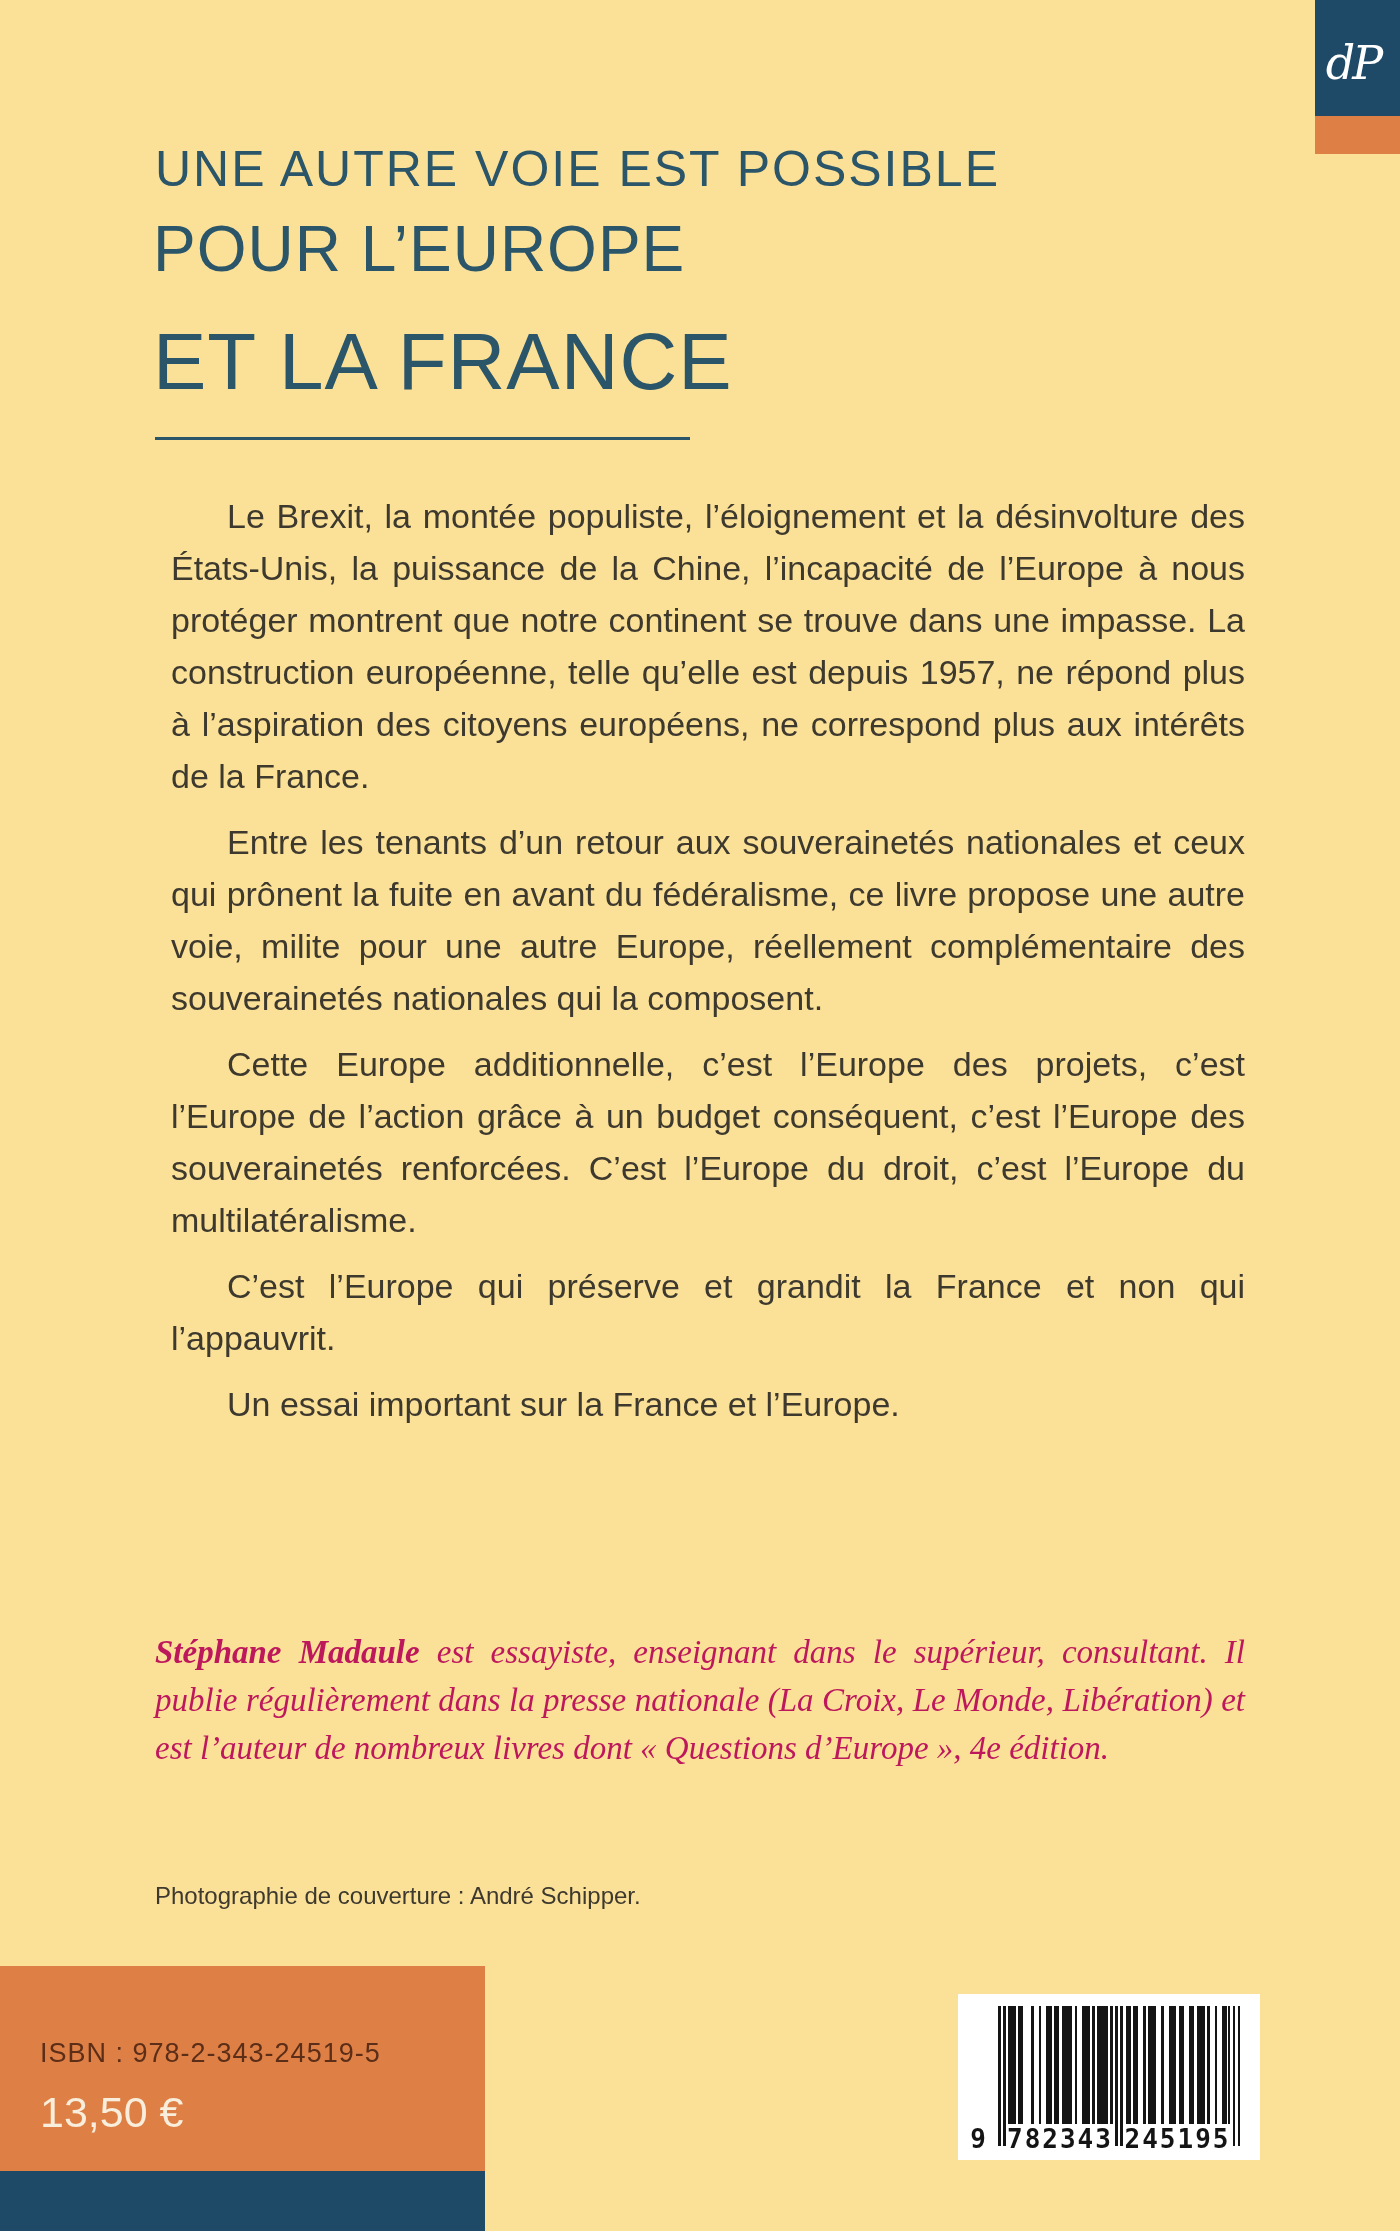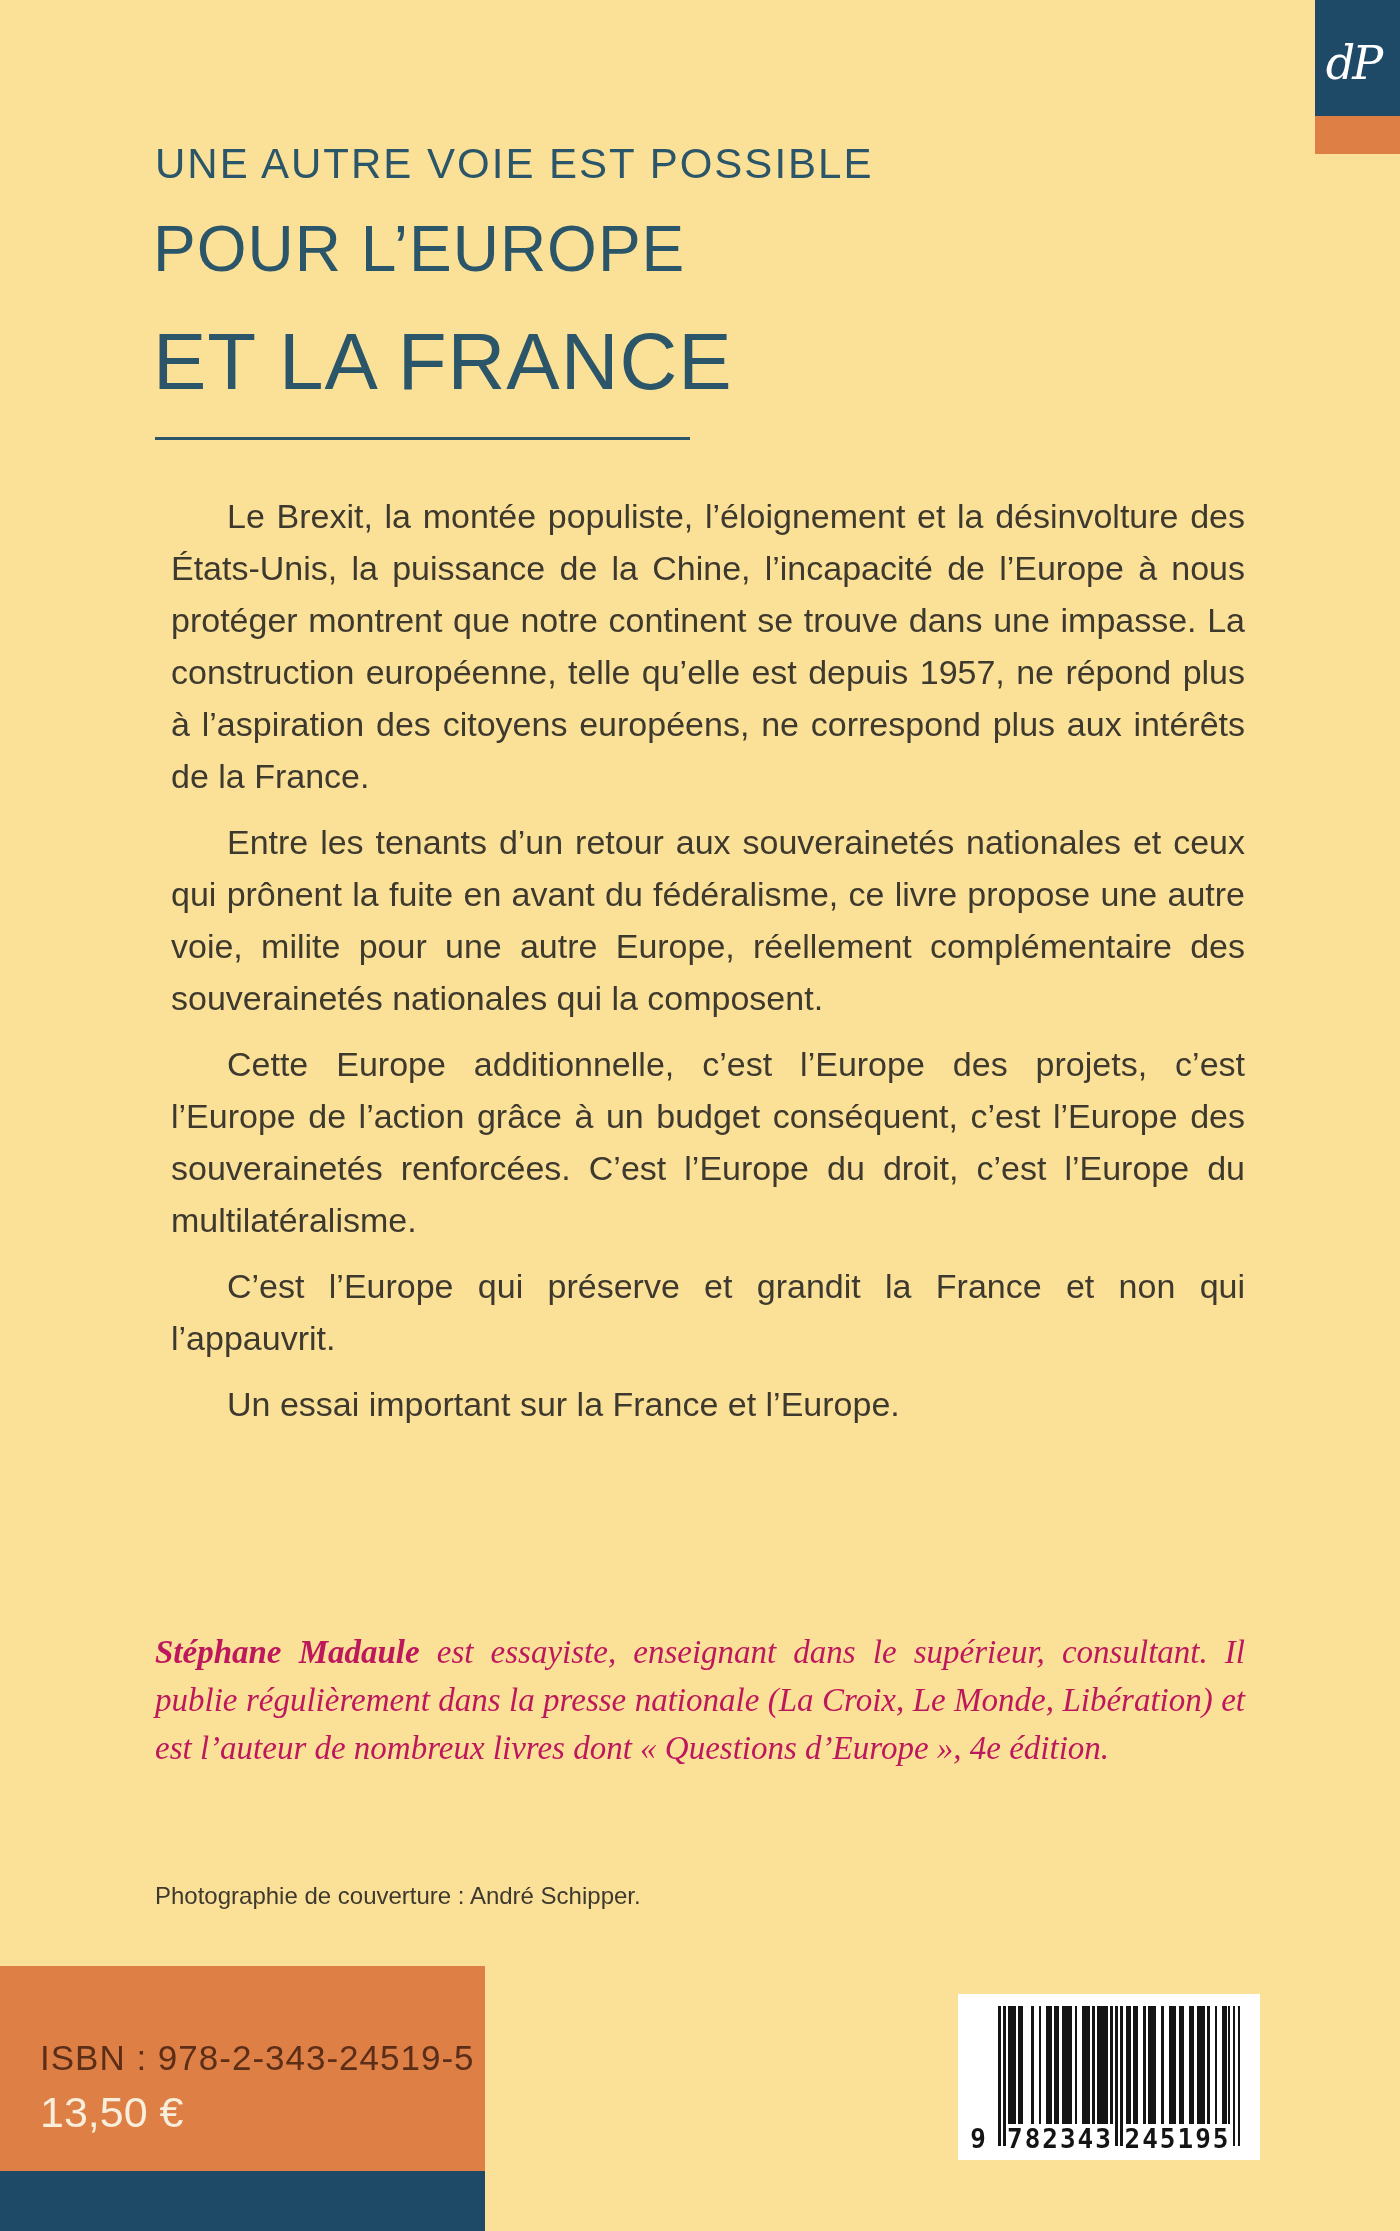--- a/index.html
+++ b/index.html
@@ -12,42 +12,42 @@
   .corner-navy{position:absolute;top:0;right:0;width:85px;height:116px;}
   .corner-orange{position:absolute;top:116px;right:0;width:85px;height:38px;}
   .logo{
     position:absolute;top:36px;right:12px;width:70px;text-align:center;
     font-family:"DejaVu Serif","Liberation Serif",serif;
     font-style:italic;font-size:46px;color:#ffffff;letter-spacing:-3px;
   }
   
   .kicker{
     position:absolute;left:155px;top:140px;
-    font-size:42px;letter-spacing:2px;font-weight:300;white-space:nowrap;
+    font-size:50px;letter-spacing:2px;font-weight:300;white-space:nowrap;
   }
   .title-line1{position:absolute;left:153px;top:212px;font-size:64px;font-weight:300;letter-spacing:1px;white-space:nowrap;}
   .title-line2{position:absolute;left:153px;top:316px;font-size:80px;font-weight:300;letter-spacing:1px;white-space:nowrap;}
   .title-rule{position:absolute;left:155px;top:437px;width:535px;height:3px;}
   
   .synopsis{
     position:absolute;left:155px;top:490px;width:1090px;
     font-size:34px;line-height:52px;text-align:justify;font-weight:300;
   }
   .synopsis p{margin:0 0 14px 16px;text-indent:56px;}
   
   .bio{
     position:absolute;left:155px;top:1628px;width:1090px;
     font-size:33px;line-height:48px;text-align:justify;font-style:italic;font-weight:300;
   }
   .bio strong{font-weight:bold;}
   
   .credit{position:absolute;left:155px;top:1882px;font-size:24px;font-weight:300;}
   
   .price-block{position:absolute;left:0;top:1966px;width:485px;height:205px;}
-  .isbn{position:absolute;left:40px;top:72px;font-size:35px;letter-spacing:1px;font-weight:300;white-space:nowrap;}
+  .isbn{position:absolute;left:40px;top:72px;font-size:27px;letter-spacing:1px;font-weight:300;white-space:nowrap;}
   .price{position:absolute;left:40px;top:122px;font-size:43px;font-weight:300;}
   .navy-strip{position:absolute;left:0;top:2171px;width:485px;height:60px;}
   
   .barcode{position:absolute;left:958px;top:1994px;width:302px;height:166px;background:#ffffff;}
   .barcode .bar{position:absolute;top:12px;background:#141414;}
   .barcode .hr{
     position:absolute;bottom:6px;background:#ffffff;
     font-family:"DejaVu Sans Mono","Liberation Mono",monospace;
     font-size:26px;font-weight:bold;color:#141414;text-align:center;
     letter-spacing:2px;white-space:nowrap;

